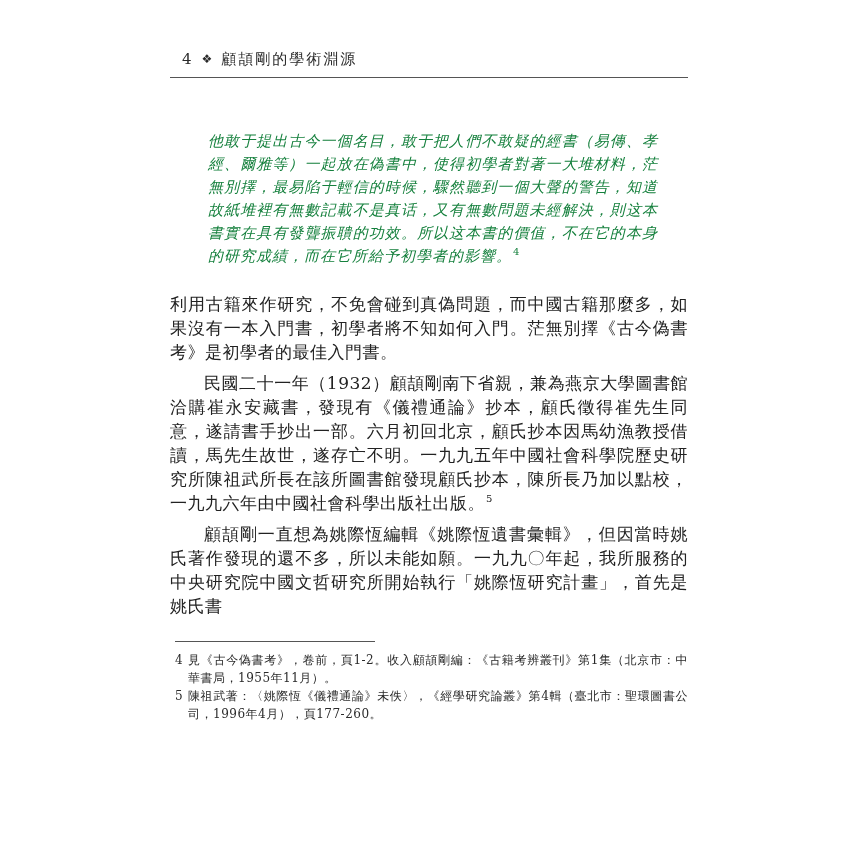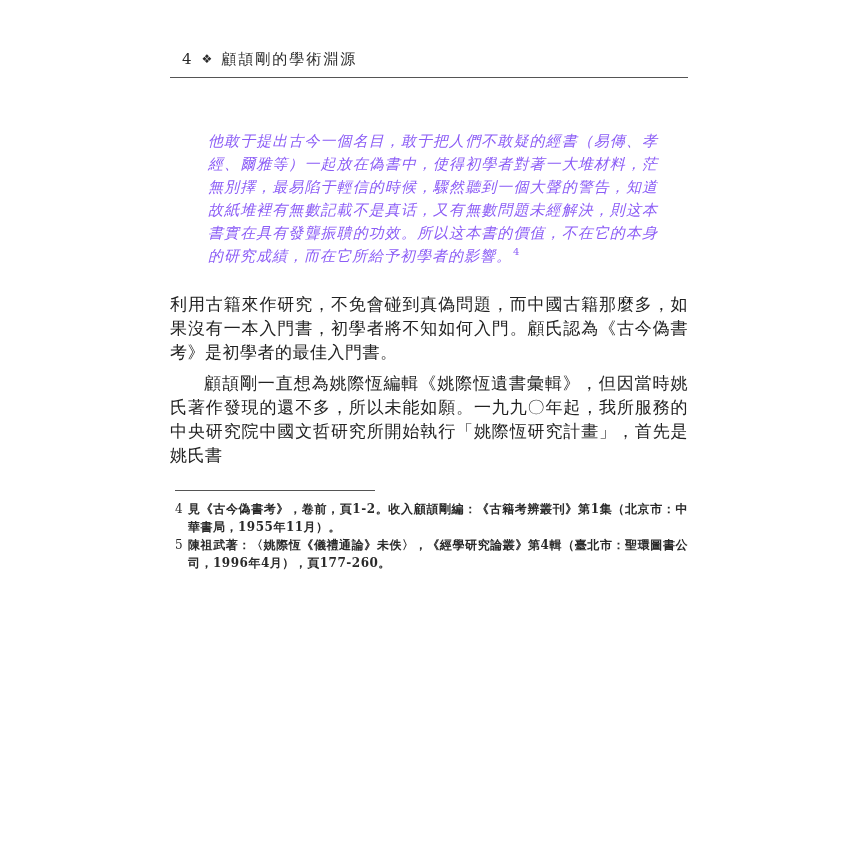--- a/index.html
+++ b/index.html
@@ -67,21 +67,21 @@
   }
   .body-text p.gap {
     margin-top: 7px;
   }
   
   .block-quote {
     margin: 23px 30px 24px 38px;
     font-size: 15px;
     line-height: 23px;
     font-style: italic;
-    color: #8b5cf6;
+    color: #15803d;
     text-align: justify;
     letter-spacing: 1px;
   }
   sup.fn-ref {
     font-size: 10px;
     font-style: normal;
     line-height: 0;
     vertical-align: super;
     margin-left: 1px;
   }
@@ -104,41 +104,41 @@
   }
   .footnote .fn-num {
     flex: 0 0 18px;
     padding-left: 5px;
     box-sizing: border-box;
   }
   .footnote .fn-text {
     flex: 1;
     text-align: justify;
     letter-spacing: 0.5px;
-    font-weight: bold;
   }
 </style>
 </head>
 <body>
 
 <div class="page">
   <div class="content">
 
     <div class="running-header">
       <span class="pageno">4</span>
       <span class="div-icon">❖</span>
       <span class="title">顧頡剛的學術淵源</span>
     </div>
 
     <div class="body-text">
 
       <div class="block-quote"><span>他敢于提出古今一個名目，敢于把人們不敢疑的經書（易傳、孝經、爾雅等）一起放在偽書中，使得初學者對著一大堆材料，茫無別擇，最易陷于輕信的時候，驟然聽到一個大聲的警告，知道故紙堆裡有無數記載不是真话，又有無數問題未經解決，則这本書實在具有發聾振聵的功效。所以这本書的價值，不在它的本身的研究成績，而在它所給予初學者的影響。</span><sup class="fn-ref">4</sup></div>
 
-      <p>利用古籍來作研究，不免會碰到真偽問題，而中國古籍那麼多，如果沒有一本入門書，初學者將不知如何入門。顧氏認為《古今偽書考》是初學者的最佳入門書。</p>
+      <p>利用古籍來作研究，不免會碰到真偽問題，而中國古籍那麼多，如果沒有一本入門書，初學者將不知如何入門。茫無別擇《古今偽書考》是初學者的最佳入門書。</p>
 
+      <p class="indent gap"><span>民國二十一年（1932）顧頡剛南下省親，兼為燕京大學圖書館洽購崔永安藏書，發現有《儀禮通論》抄本，顧氏徵得崔先生同意，遂請書手抄出一部。六月初回北京，顧氏抄本因馬幼漁教授借讀，馬先生故世，遂存亡不明。一九九五年中國社會科學院歷史研究所陳祖武所長在該所圖書館發現顧氏抄本，陳所長乃加以點校，一九九六年由中國社會科學出版社出版。</span><sup class="fn-ref">5</sup></p>
 
       <p class="indent gap">顧頡剛一直想為姚際恆編輯《姚際恆遺書彙輯》，但因當時姚氏著作發現的還不多，所以未能如願。一九九〇年起，我所服務的中央研究院中國文哲研究所開始執行「姚際恆研究計畫」，首先是姚氏書</p>
     </div>
 
     <div class="footnote-sep"></div>
     <div class="footnotes">
       <div class="footnote">
         <span class="fn-num">4</span>
         <span class="fn-text">見《古今偽書考》，卷前，頁1-2。收入顧頡剛編：《古籍考辨叢刊》第1集（北京市：中華書局，1955年11月）。</span>
       </div>

